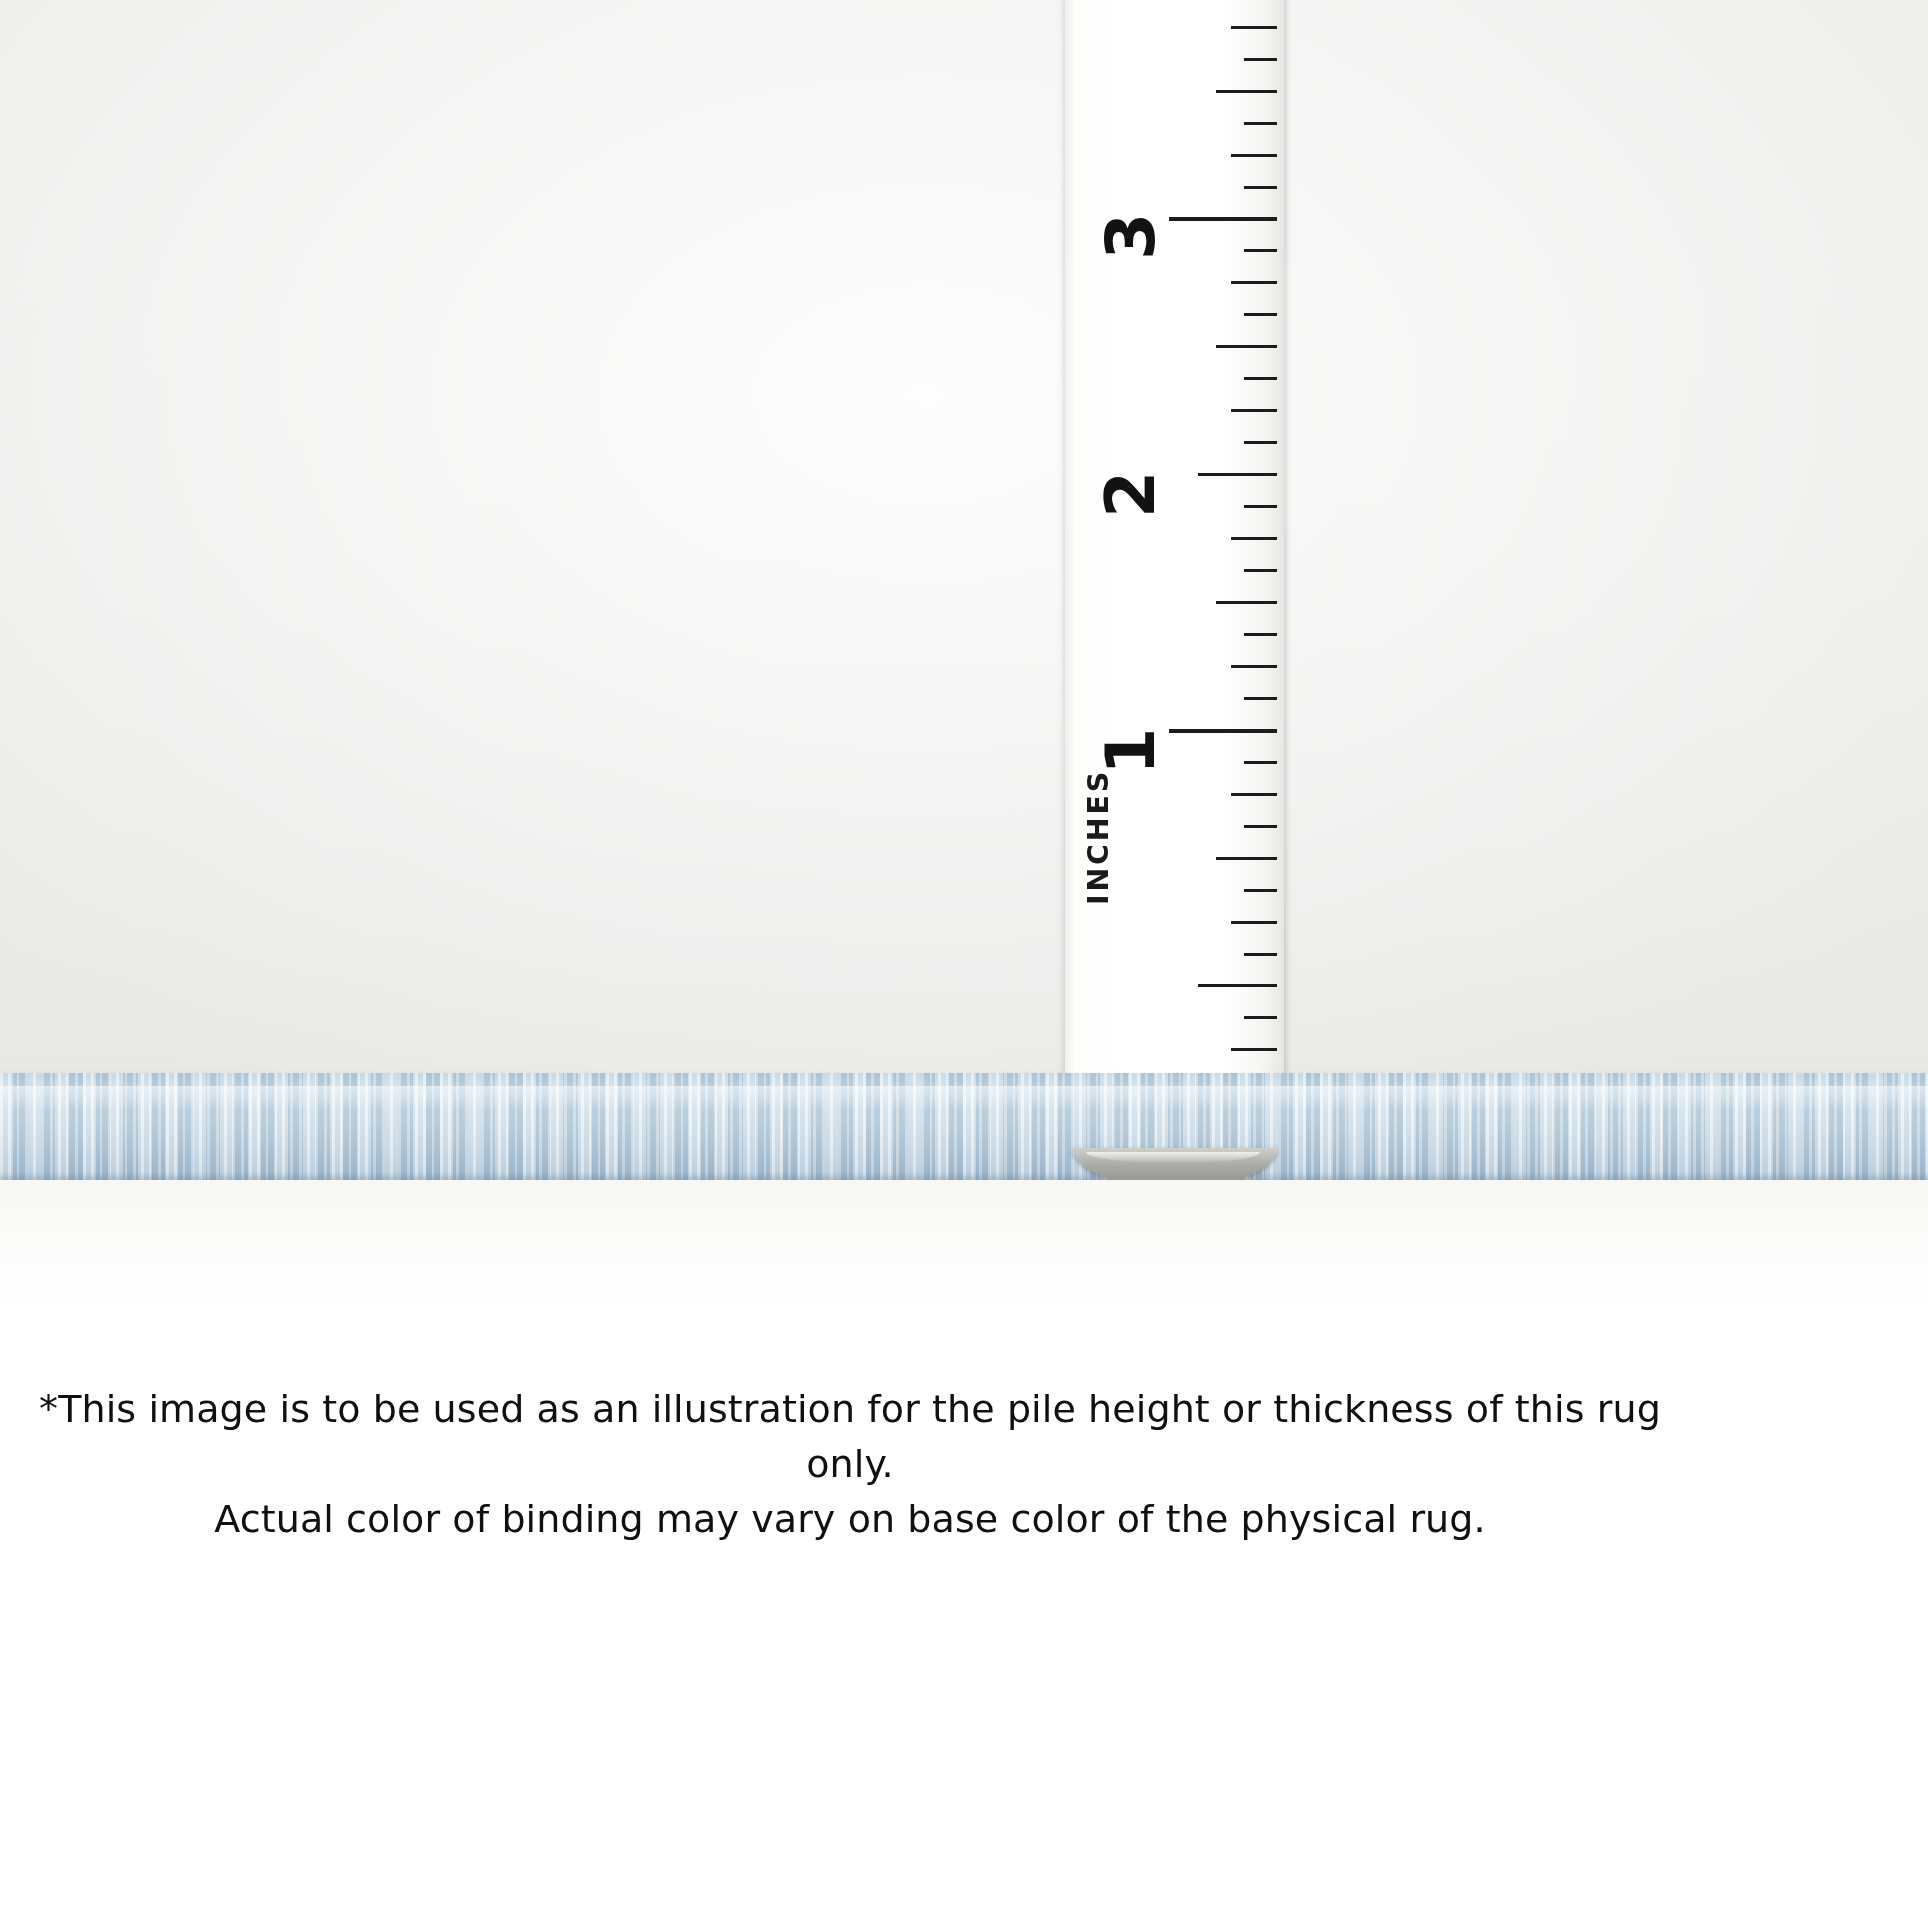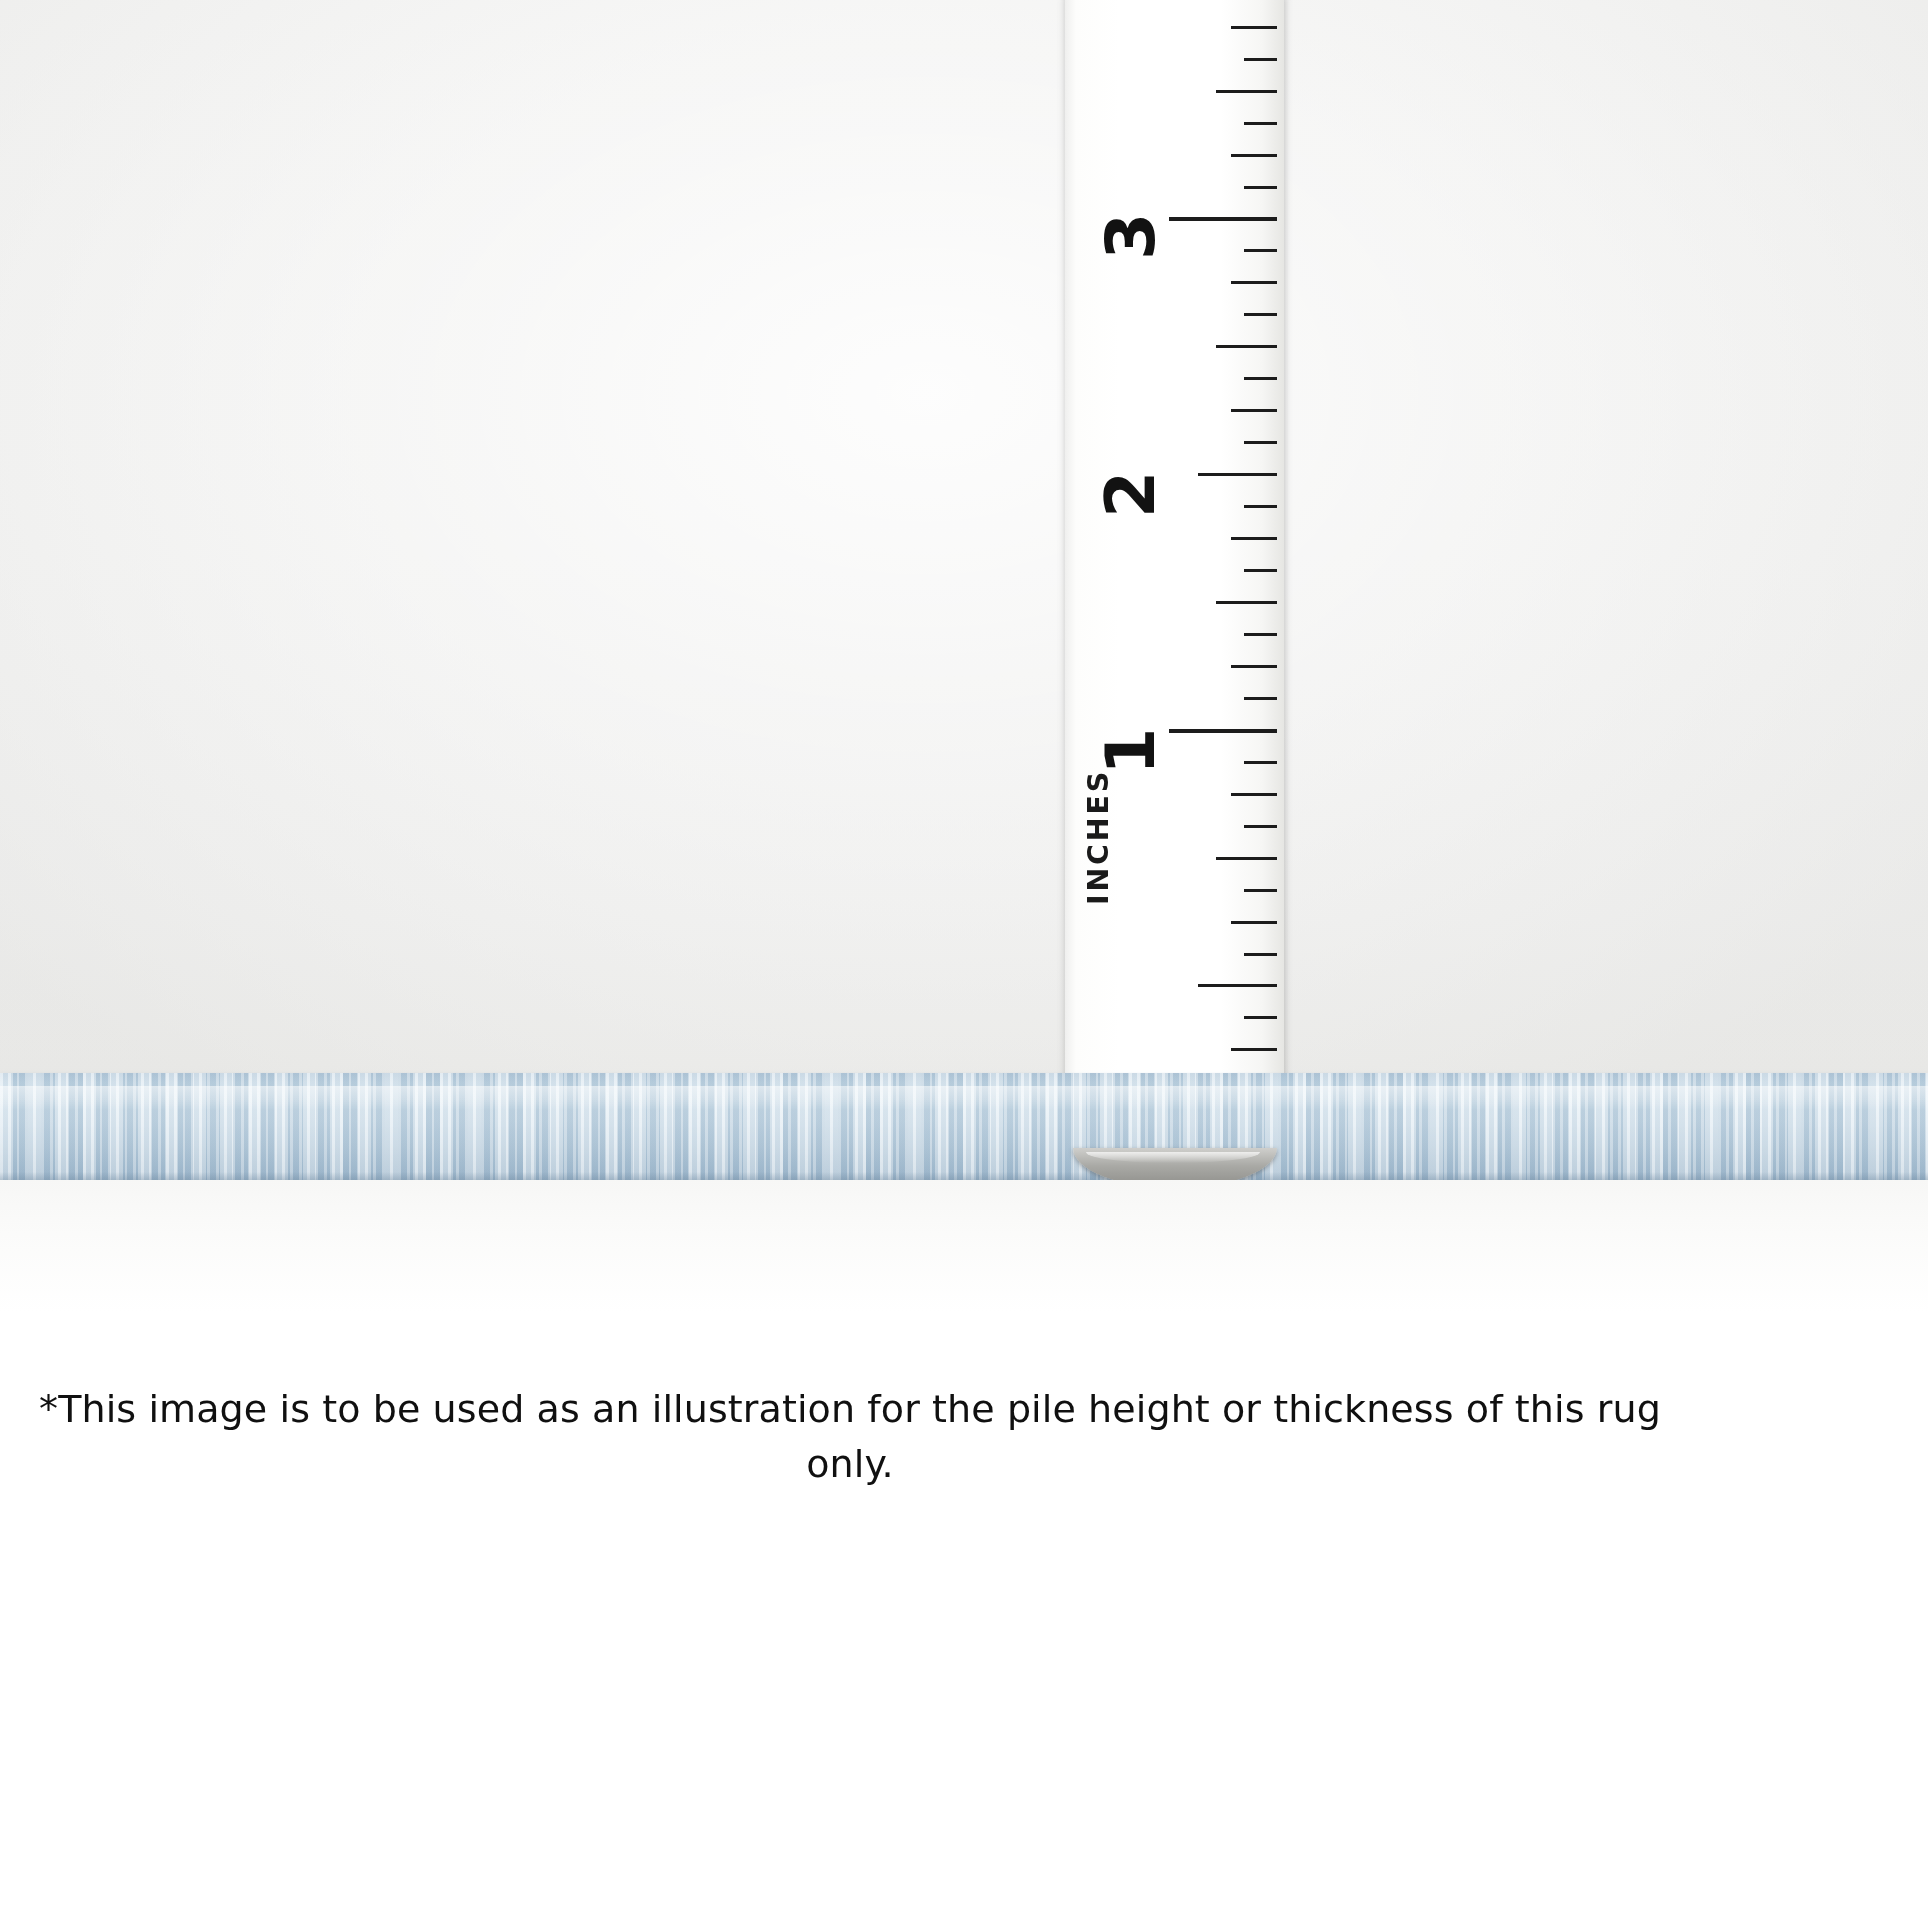--- a/index.html
+++ b/index.html
@@ -273,16 +273,17 @@
     <div class="ruler-tip">
       <div class="tip-gloss"></div>
     </div>
 
     <div class="rug-shadow"></div>
     <div class="floor"></div>
   </div>
 
   <div class="caption">
     <span class="line">*This image is to be used as an illustration for the pile height or thickness of this rug only.</span>
+    <span class="line">Actual color of binding may vary on base color of the physical rug.</span>
   </div>
 
 </div>
 
 
 </body></html>

